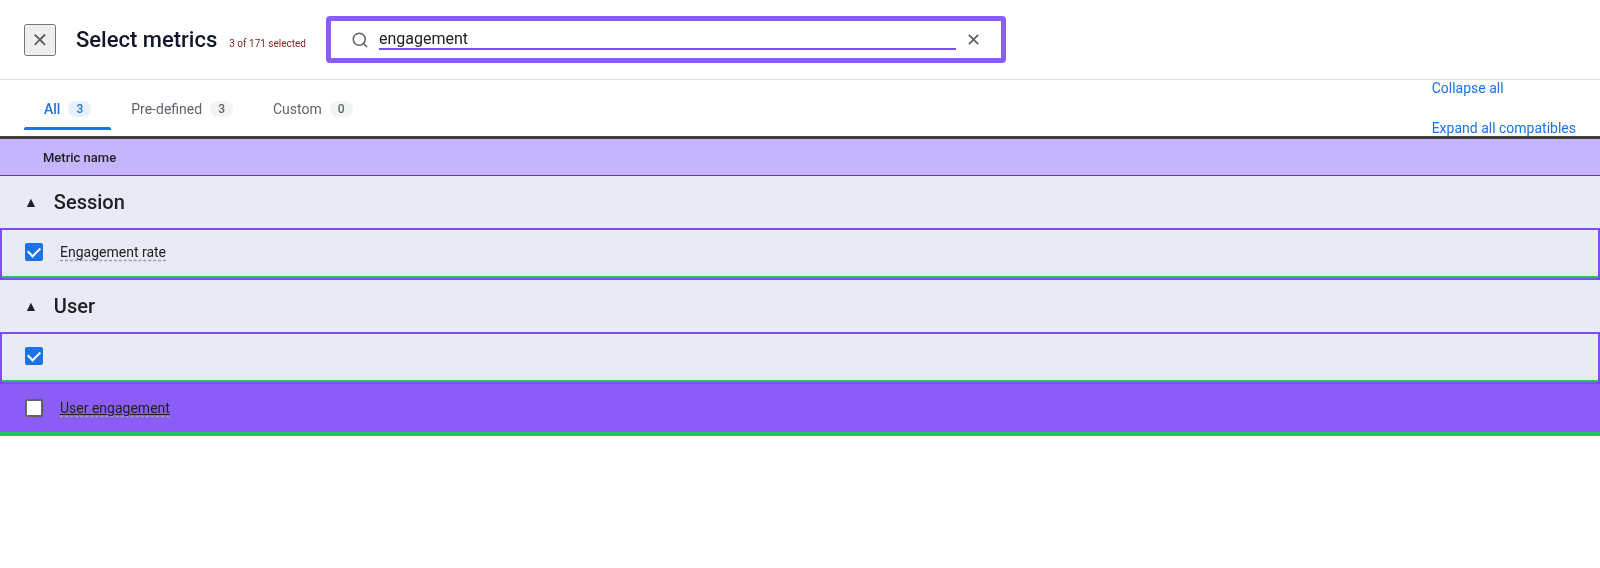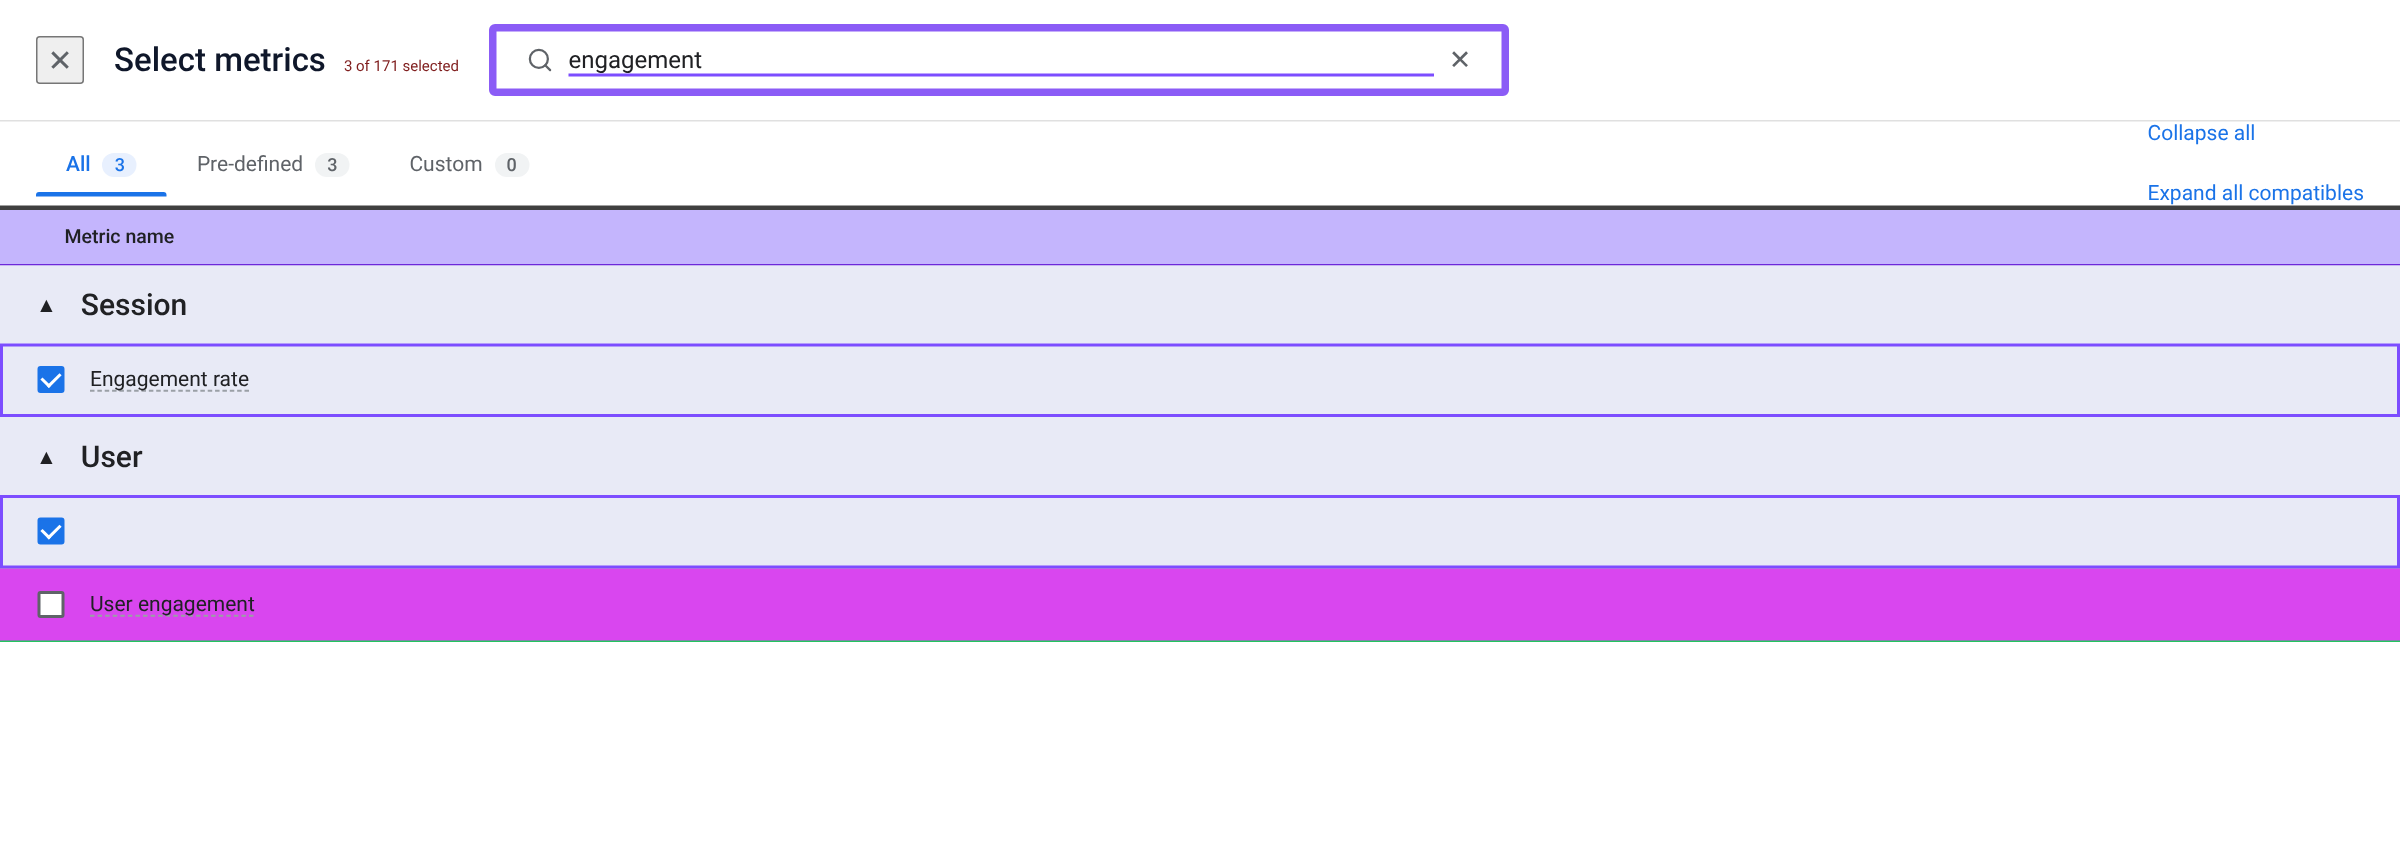--- a/index.html
+++ b/index.html
@@ -225,21 +225,21 @@
       color: #202124;
     }
 
     
     .metric-row {
       display: flex;
       align-items: center;
       padding: 14px 24px;
       background: #fff;
       gap: 16px;
-      border-bottom: 1px solid #22c55e;
+      border-bottom: 4px solid #22c55e;
       position: relative;
     }
 
     .metric-row.checked {
       background: #e8eaf6;
     }
 
     .metric-row.highlighted {
       outline: 2px solid #7c4dff;
       outline-offset: -2px;
@@ -359,18 +359,18 @@
   <span class="chevron">▲</span>
   <span class="section-title">User</span>
 </div>
 
 <div class="metric-row checked highlighted">
   <div class="checkbox-wrap">
     <div class="checkbox checked"></div>
   </div>
 </div>
 
-<div class="metric-row" style="background:#d946ef;">
+<div class="metric-row" style="background:#8b5cf6;text-decoration:underline;">
   <div class="checkbox-wrap">
     <div class="checkbox"></div>
   </div>
   <span class="metric-name">User engagement</span>
 </div>
 
 </body></html>

